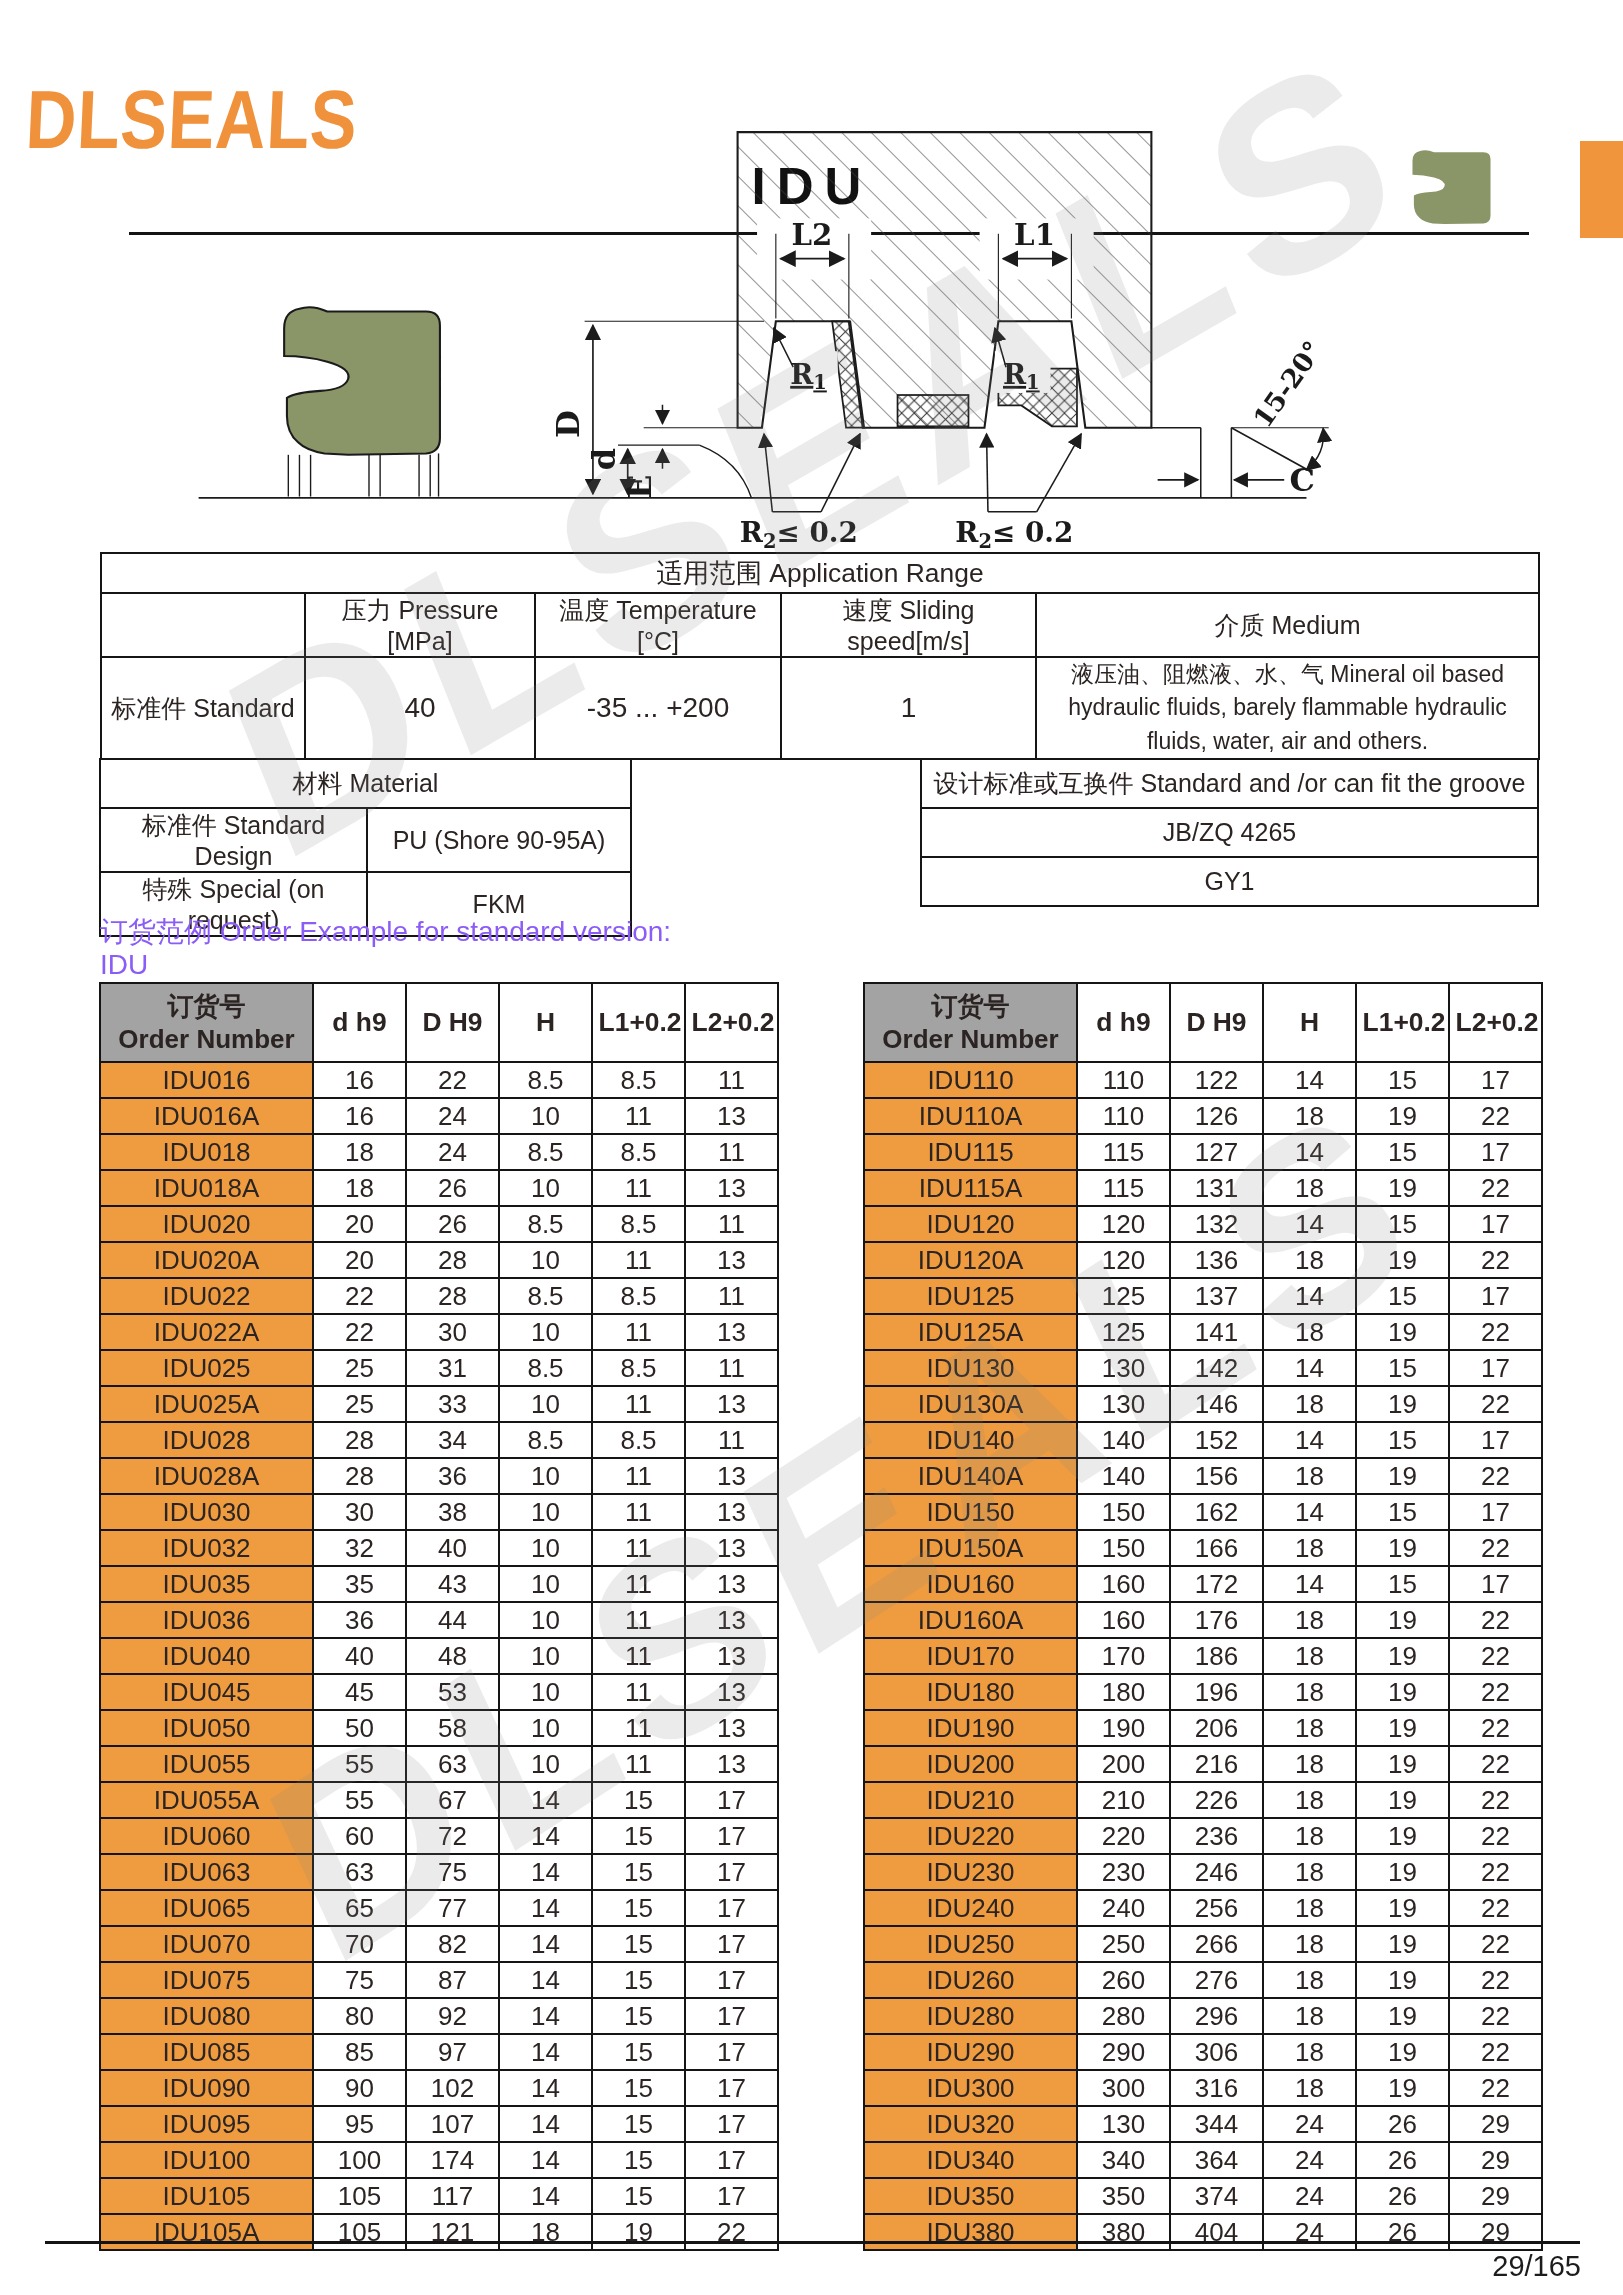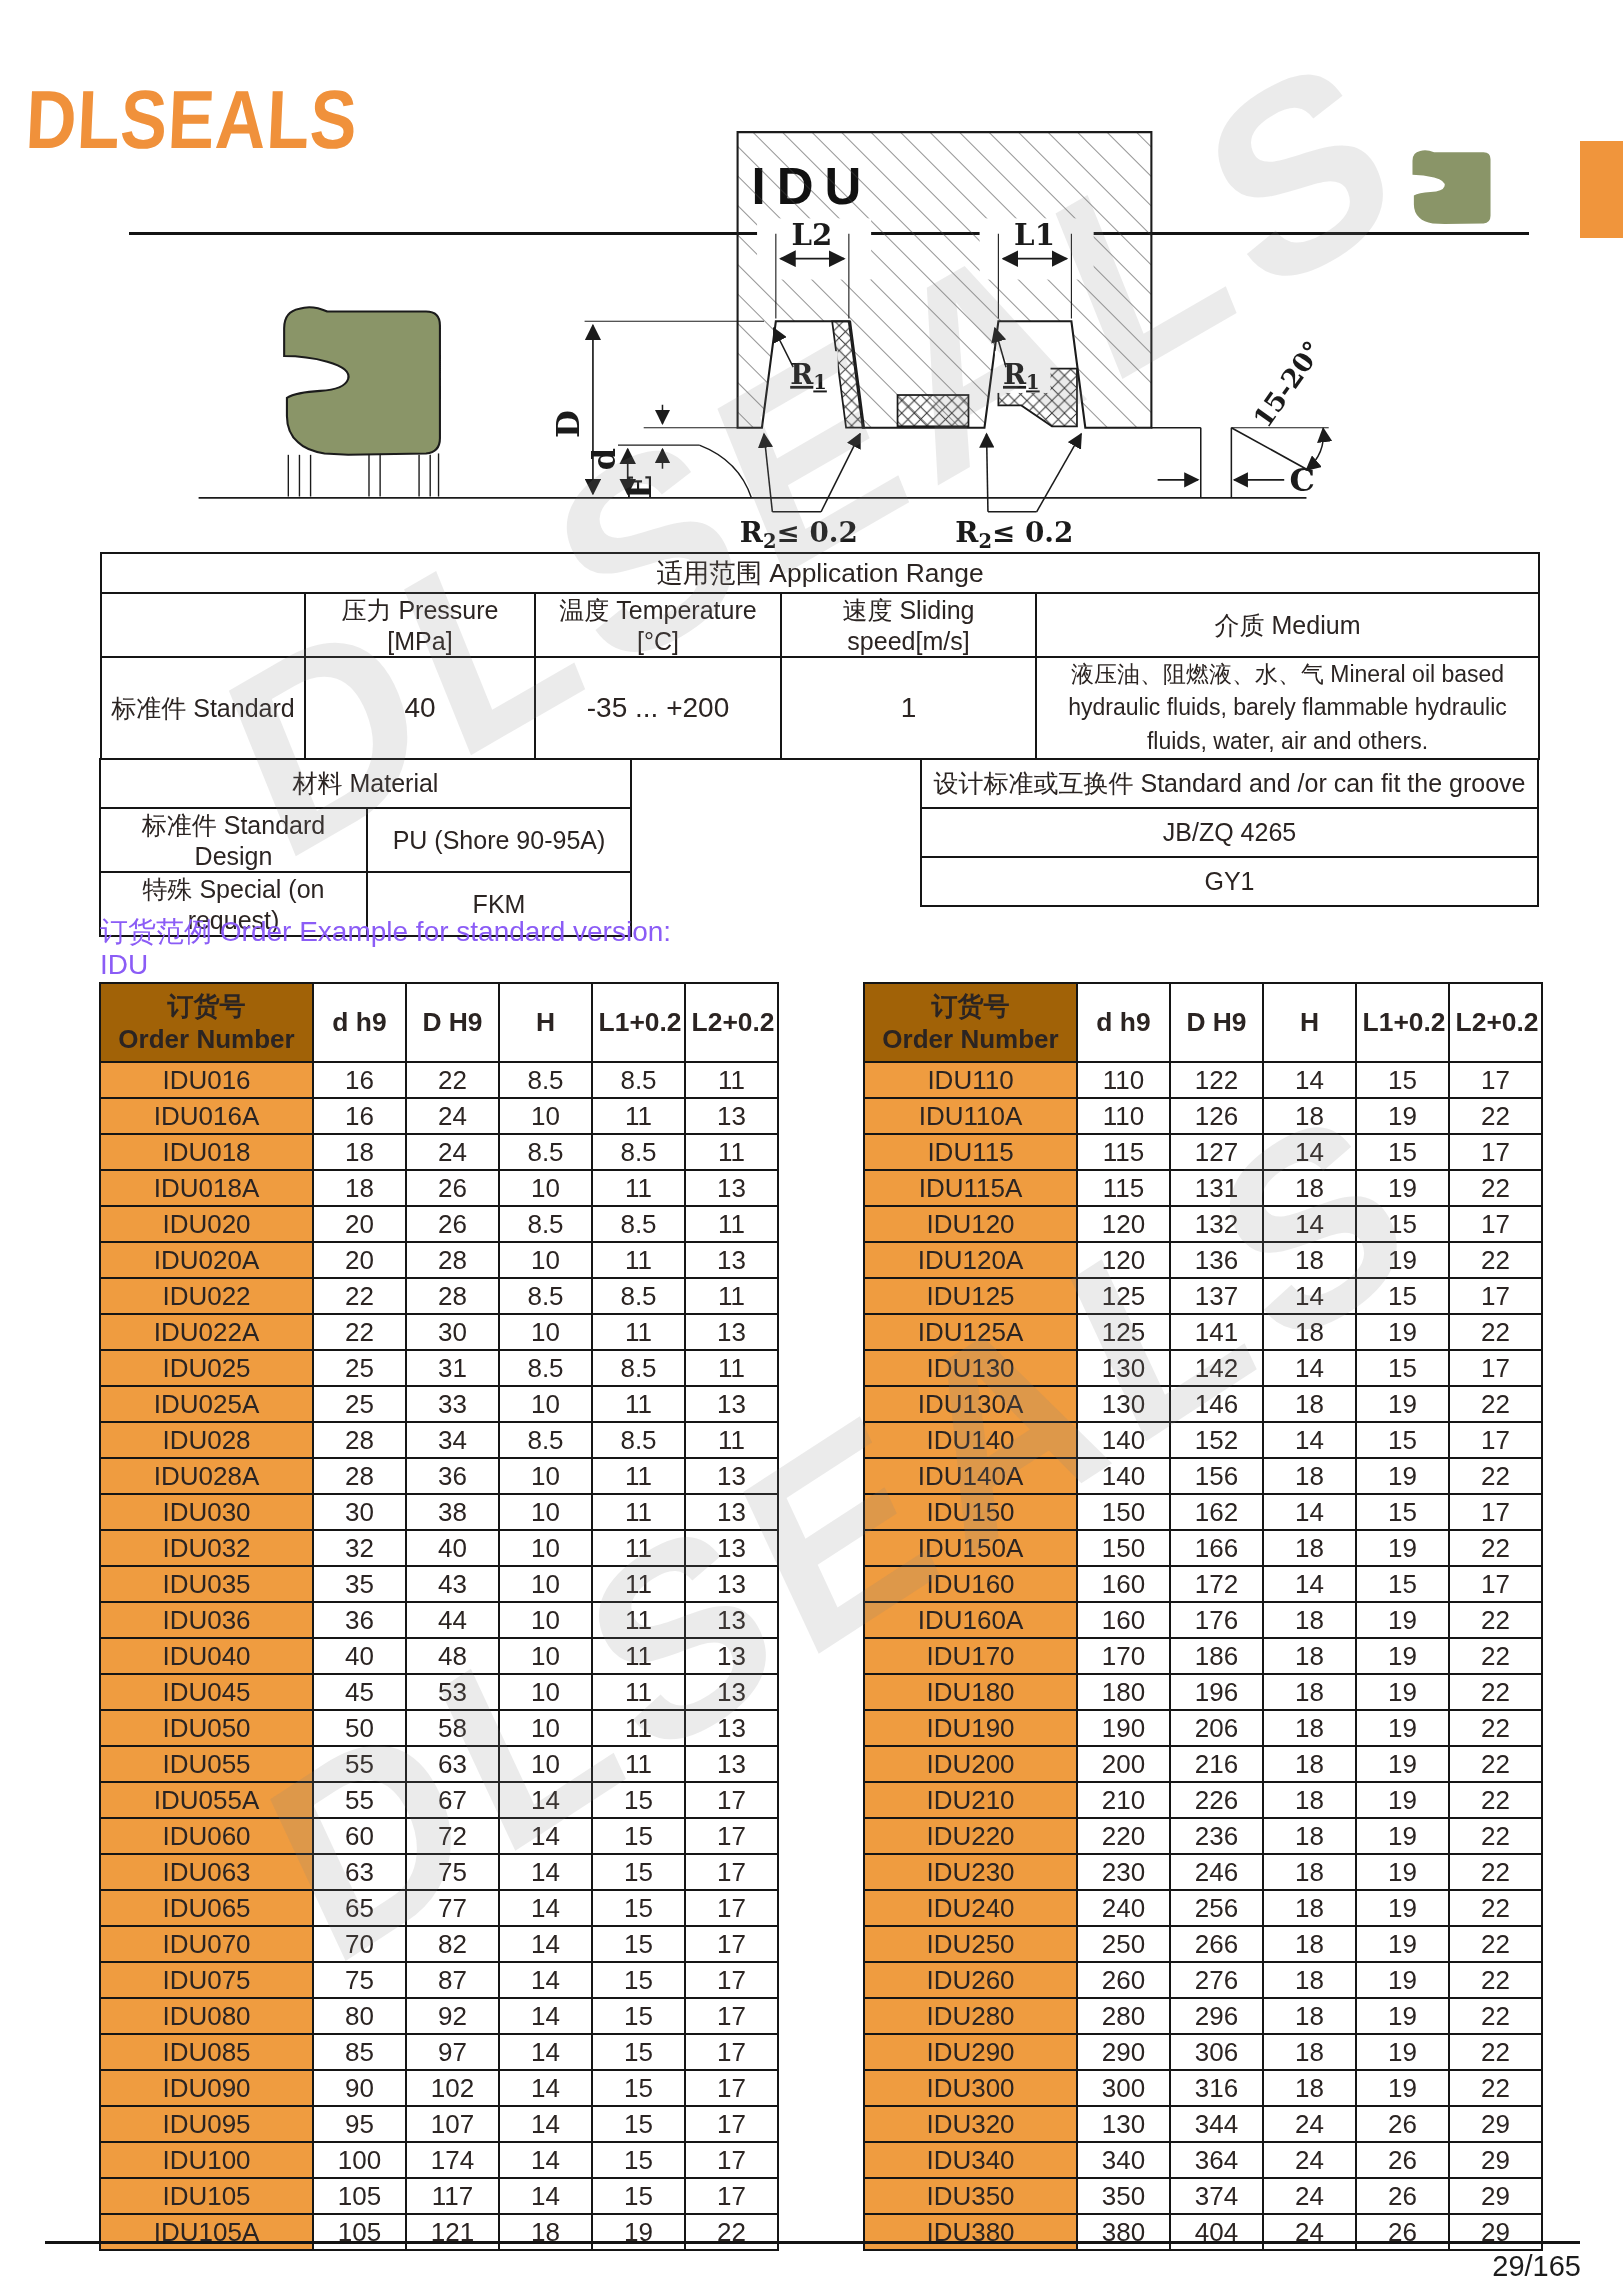--- a/index.html
+++ b/index.html
@@ -33,21 +33,21 @@
   .fit-table td{height:47px;font-size:25px;}
   
   .order-example{position:absolute;left:100px;top:915px;font-size:28px;color:#8b5cf6;z-index:2;line-height:1.18;}
   
   .spec{z-index:2;}
   .spec-left{left:99px;top:982px;width:676px;}
   .spec-right{left:863px;top:982px;width:675px;}
   .spec td{border:1.7px solid #151515;font-size:26px;height:34px;padding:0;}
   .spec thead td{height:77px;font-weight:600;font-size:26.4px;}
   .spec td.order-cell{background:#EF9C40;}
-  .spec .hd-order{background:#a16207;font-size:26px;line-height:1.25;}
+  .spec .hd-order{background:#a3a3a3;font-size:26px;line-height:1.25;}
   
   .footer-rule{position:absolute;left:45px;top:2241px;width:1535px;height:2.8px;background:#141414;z-index:2;}
   .page-num{position:absolute;right:43px;top:2250px;font-size:29px;color:#1c1c1c;z-index:2;}
   
   .watermark{position:absolute;white-space:nowrap;font-weight:800;font-size:257px;letter-spacing:16.7px;
         color:rgba(130,130,130,0.16);z-index:5;pointer-events:none;transform-origin:center;}
   #wm1{left:817px;top:452px;transform:translate(-50%,-50%) rotate(-30deg) skewX(-8deg);}
   #wm2{left:845px;top:1530px;transform:translate(-50%,-50%) rotate(-33deg) skewX(-8deg);}
 </style>
 </head>

